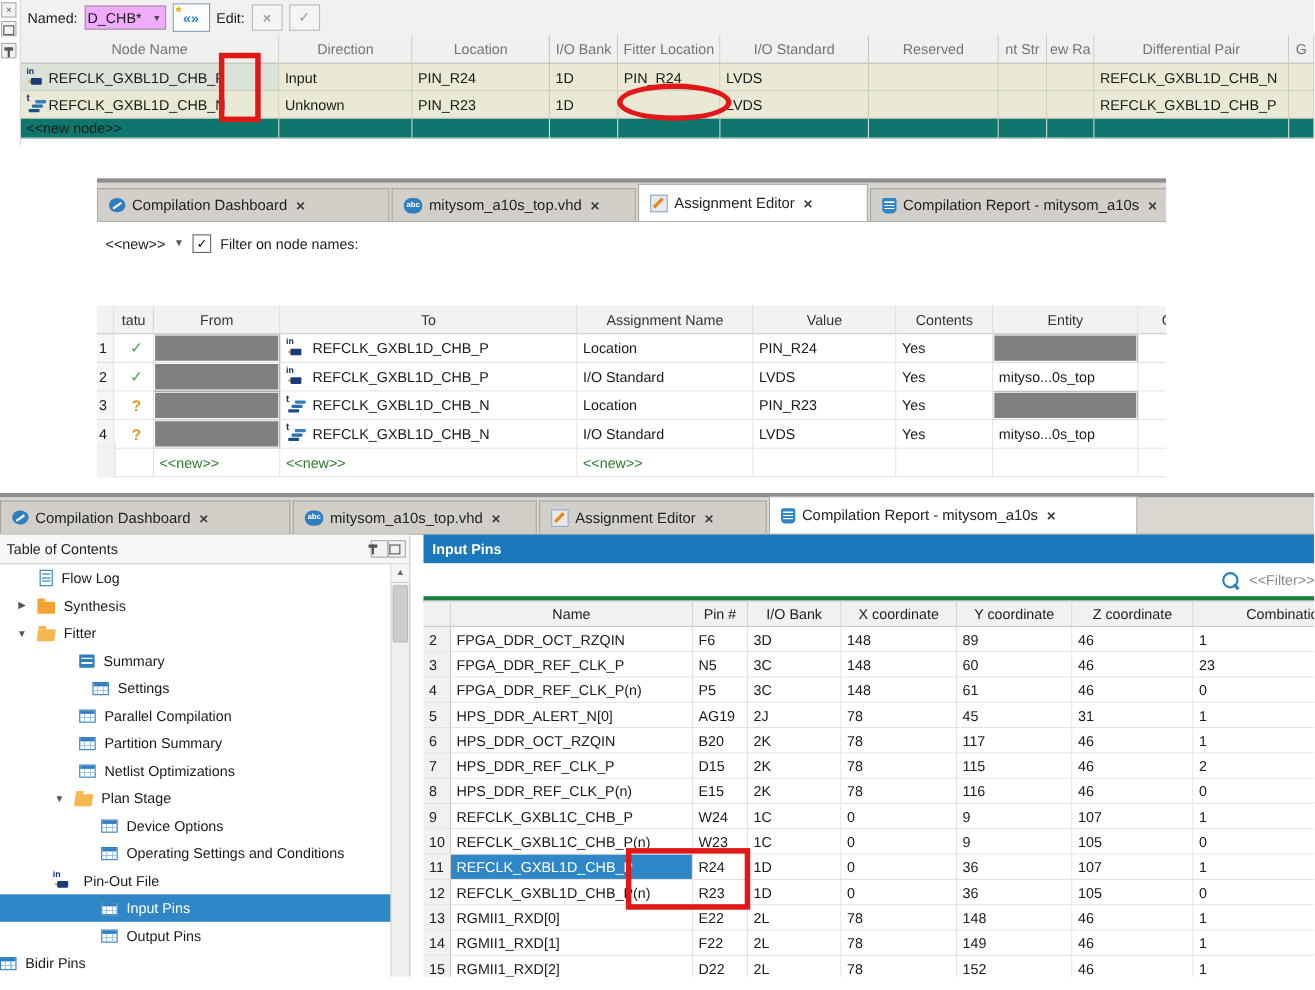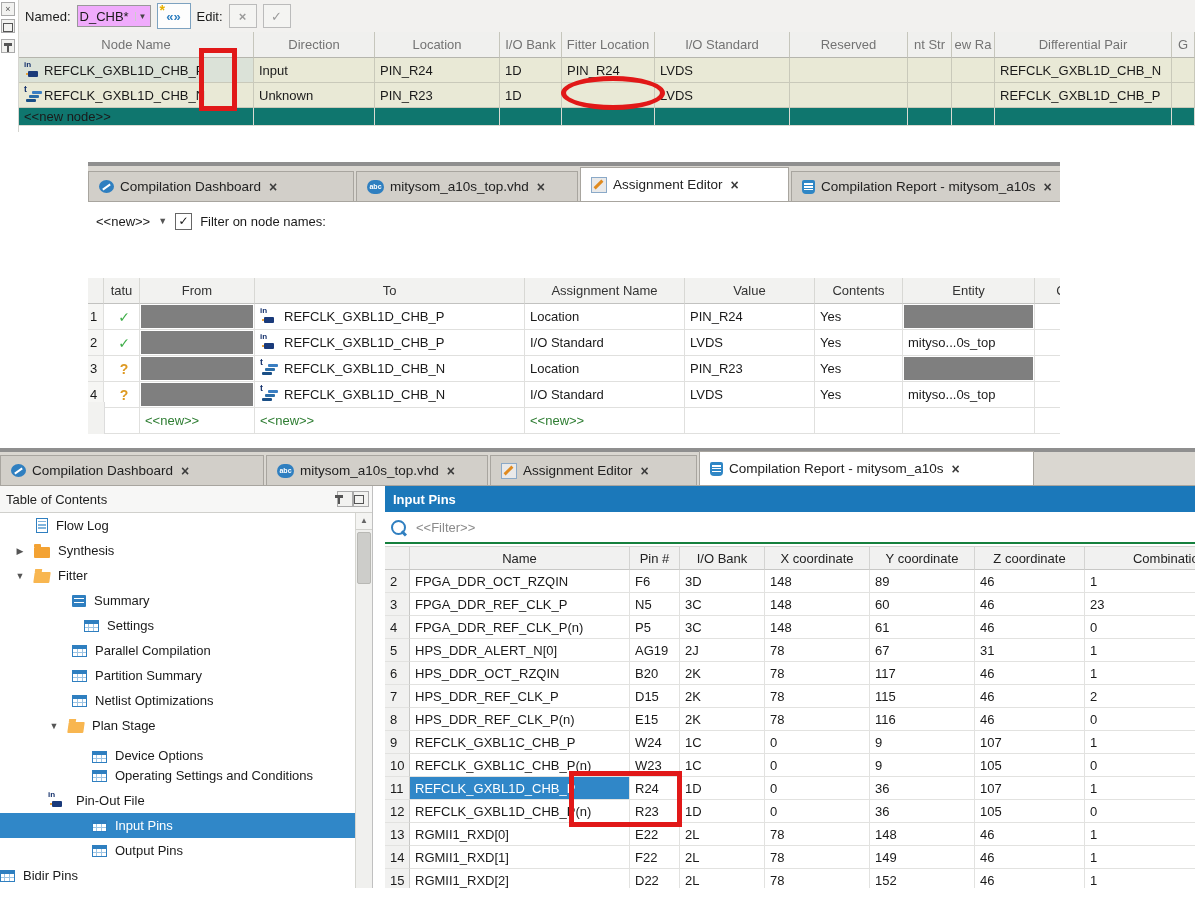--- a/index.html
+++ b/index.html
@@ -111,21 +111,21 @@
   .toc-head .t{flex:1;color:#222;}
   .tree{position:absolute;left:0;top:27px;right:16px;bottom:0;overflow:hidden;}
   .titem{height:25px;display:flex;align-items:center;gap:8px;box-sizing:border-box;}
   .titem .arrow{width:12px;font-size:9px;color:#555;flex:none;text-align:center;}
   .titem.selected{background:#3087c8;color:#fff;}
   .vscroll{position:absolute;right:0;top:27px;width:16px;bottom:0;background:#f0f0ee;border-left:1px solid #d5d5d0;}
   .vscroll .up{height:16px;border-bottom:1px solid #d0d0cc;background:#f4f4f2;font-size:8px;color:#666;text-align:center;line-height:16px;}
   .vscroll .thumb{position:absolute;left:1px;right:1px;top:19px;height:52px;background:#cdcdca;border:1px solid #b8b8b4;border-radius:2px;box-sizing:border-box;}
   .rpt{position:absolute;left:385px;top:0;right:0;bottom:0;}
   .rpt-title{height:26px;background:#1b78ba;color:#fff;font-weight:bold;display:flex;align-items:center;padding-left:8px;}
-  .rpt-filter{height:30px;border-bottom:2px solid #15803d;display:flex;align-items:center;gap:10px;padding-left:6px;color:#8a8a8a;}
+  .rpt-filter{height:30px;border-bottom:6px solid #15803d;display:flex;align-items:center;gap:10px;padding-left:6px;color:#8a8a8a;justify-content:flex-end;}
   .cr-grid{position:absolute;left:0;top:60px;display:grid;width:880px;
            grid-template-columns:25px 220px 50px 85px 105px 105px 110px 180px;}
   .cr-grid .hcell{height:24px;background:#f1f1f0;border-bottom:1px solid #c8c8c6;border-right:1px solid #d4d4d2;border-top:1px solid #d4d4d2;
                   display:flex;align-items:center;justify-content:center;color:#222;}
   .cr-grid .cell{height:23px;background:#fff;border-bottom:1px solid #e2e2e0;border-right:1px solid #e2e2e0;
                  display:flex;align-items:center;padding-left:5px;}
   .cr-grid .numcell{background:#f1f1f0;border-right:1px solid #c8c8c6;}
   .cr-grid .cell.sel{background:#3087c8;color:#fff;}
 
   
@@ -375,21 +375,21 @@
             </div>
             <div class="titem" style="padding-left: 72px;">
               <span class="ic ic-table"></span>
               <span>Netlist Optimizations</span>
             </div>
             <div class="titem" style="padding-left: 48px;">
               <span class="arrow">▼</span>
               <span class="ic ic-folder-open"></span>
               <span>Plan Stage</span>
             </div>
-            <div class="titem" style="padding-left: 92px; align-items: flex-end;">
+            <div class="titem" style="padding-left: 92px;">
               <span class="ic ic-table"></span>
               <span>Device Options</span>
             </div>
             <div class="titem" style="padding-left: 92px;">
               <span class="ic ic-table"></span>
               <span>Operating Settings and Conditions</span>
             </div>
             <div class="titem" style="padding-left: 48px;">
               <span class="ic ic-inpin"></span>
               <span>Pin-Out File</span>
@@ -449,21 +449,21 @@
             <div class="cell">3C</div>
             <div class="cell">148</div>
             <div class="cell">61</div>
             <div class="cell">46</div>
             <div class="cell">0</div>
             <div class="cell numcell">5</div>
             <div class="cell">HPS_DDR_ALERT_N[0]</div>
             <div class="cell">AG19</div>
             <div class="cell">2J</div>
             <div class="cell">78</div>
-            <div class="cell">67</div>
+            <div class="cell">45</div>
             <div class="cell">31</div>
             <div class="cell">1</div>
             <div class="cell numcell">6</div>
             <div class="cell">HPS_DDR_OCT_RZQIN</div>
             <div class="cell">B20</div>
             <div class="cell">2K</div>
             <div class="cell">78</div>
             <div class="cell">117</div>
             <div class="cell">46</div>
             <div class="cell">1</div>

